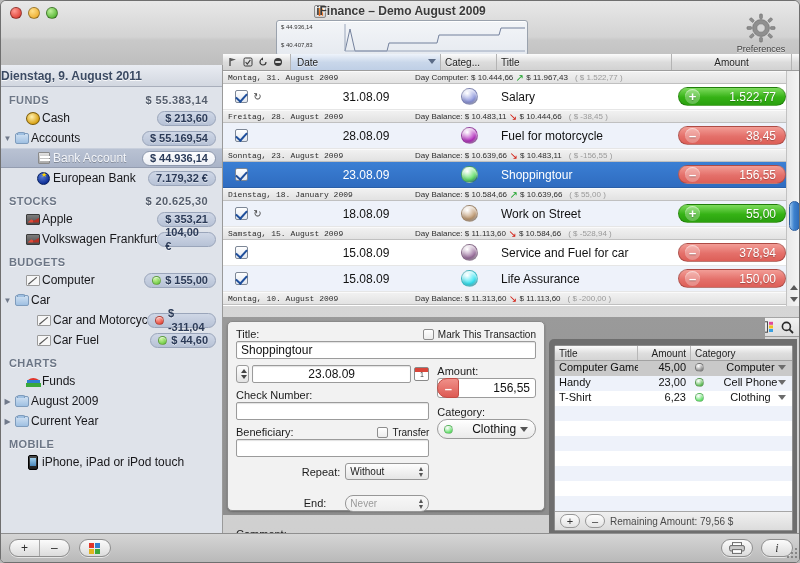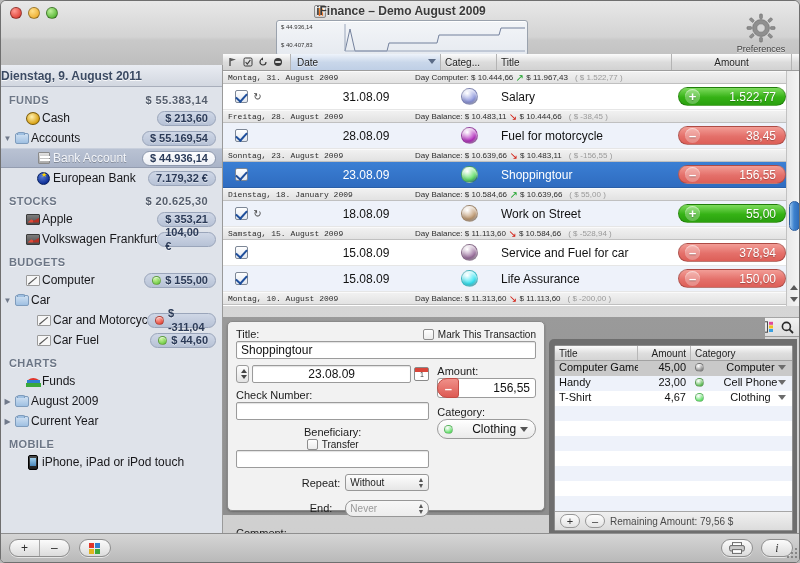--- a/index.html
+++ b/index.html
@@ -860,38 +860,38 @@
         <div style="width:196px;">
           <div style="display:flex; align-items:center; gap:3px; margin-bottom:6px;">
             <span class="stepper"></span>
             <div class="fi" style="flex:1 1 auto; text-align:center;">23.08.09</div>
             <span class="calicon"></span>
           </div>
 
           <span class="fl">Check Number:</span>
           <div class="fi" style="margin-bottom:6px;"></div>
 
-          <div style="display:flex; justify-content:space-between; align-items:center;flex-direction:column;">
+          <div style="display:flex; justify-content:space-between; align-items:center;">
             <span class="fl">Beneficiary:</span>
             <span class="cbwrap">
               <span class="cbsm"></span>
               <span>Transfer</span>
             </span>
           </div>
           <div class="fi" style="margin-bottom:6px;"></div>
 
           <div style="display:flex; align-items:center; justify-content:flex-end; gap:5px; margin-bottom:3px;">
             <span class="fl" style="margin:0;">Repeat:</span>
             <span class="popbtn">
               <span>Without</span>
               <span class="arrs">▲<br>▼</span>
             </span>
           </div>
           <div style="display:flex; align-items:center; justify-content:flex-end; gap:5px; margin-bottom:5px;">
-            <span class="fl" style="margin:8px;">End:</span>
+            <span class="fl" style="margin:14px;">End:</span>
             <span class="popbtn disabled">
               <span>Never</span>
               <span class="arrs">▲<br>▼</span>
             </span>
           </div>
 
           <span class="fl">Comment:</span>
           <div class="fi small">a lot of socks</div>
         </div>
 
@@ -949,21 +949,21 @@
             <span class="c1">Handy</span>
             <span class="c2">23,00</span>
             <span class="c3">
               <span class="spdot" style="background: radial-gradient(circle at 35% 30%, rgb(255, 255, 255) 2%, rgb(95, 187, 87) 70%);"></span>
               <span style="flex:1 1 auto;text-align:center">Cell Phone</span>
               <span class="tri"></span>
             </span>
           </div>
           <div class="sprow">
             <span class="c1">T-Shirt</span>
-            <span class="c2">4,67</span>
+            <span class="c2">6,23</span>
             <span class="c3">
               <span class="spdot" style="background: radial-gradient(circle at 35% 30%, rgb(255, 255, 255) 2%, rgb(99, 224, 106) 70%);"></span>
               <span style="flex:1 1 auto;text-align:center">Clothing</span>
               <span class="tri"></span>
             </span>
           </div>
           <div class="sprow alt">&nbsp;</div>
           <div class="sprow">&nbsp;</div>
           <div class="sprow alt">&nbsp;</div>
           <div class="sprow">&nbsp;</div>

